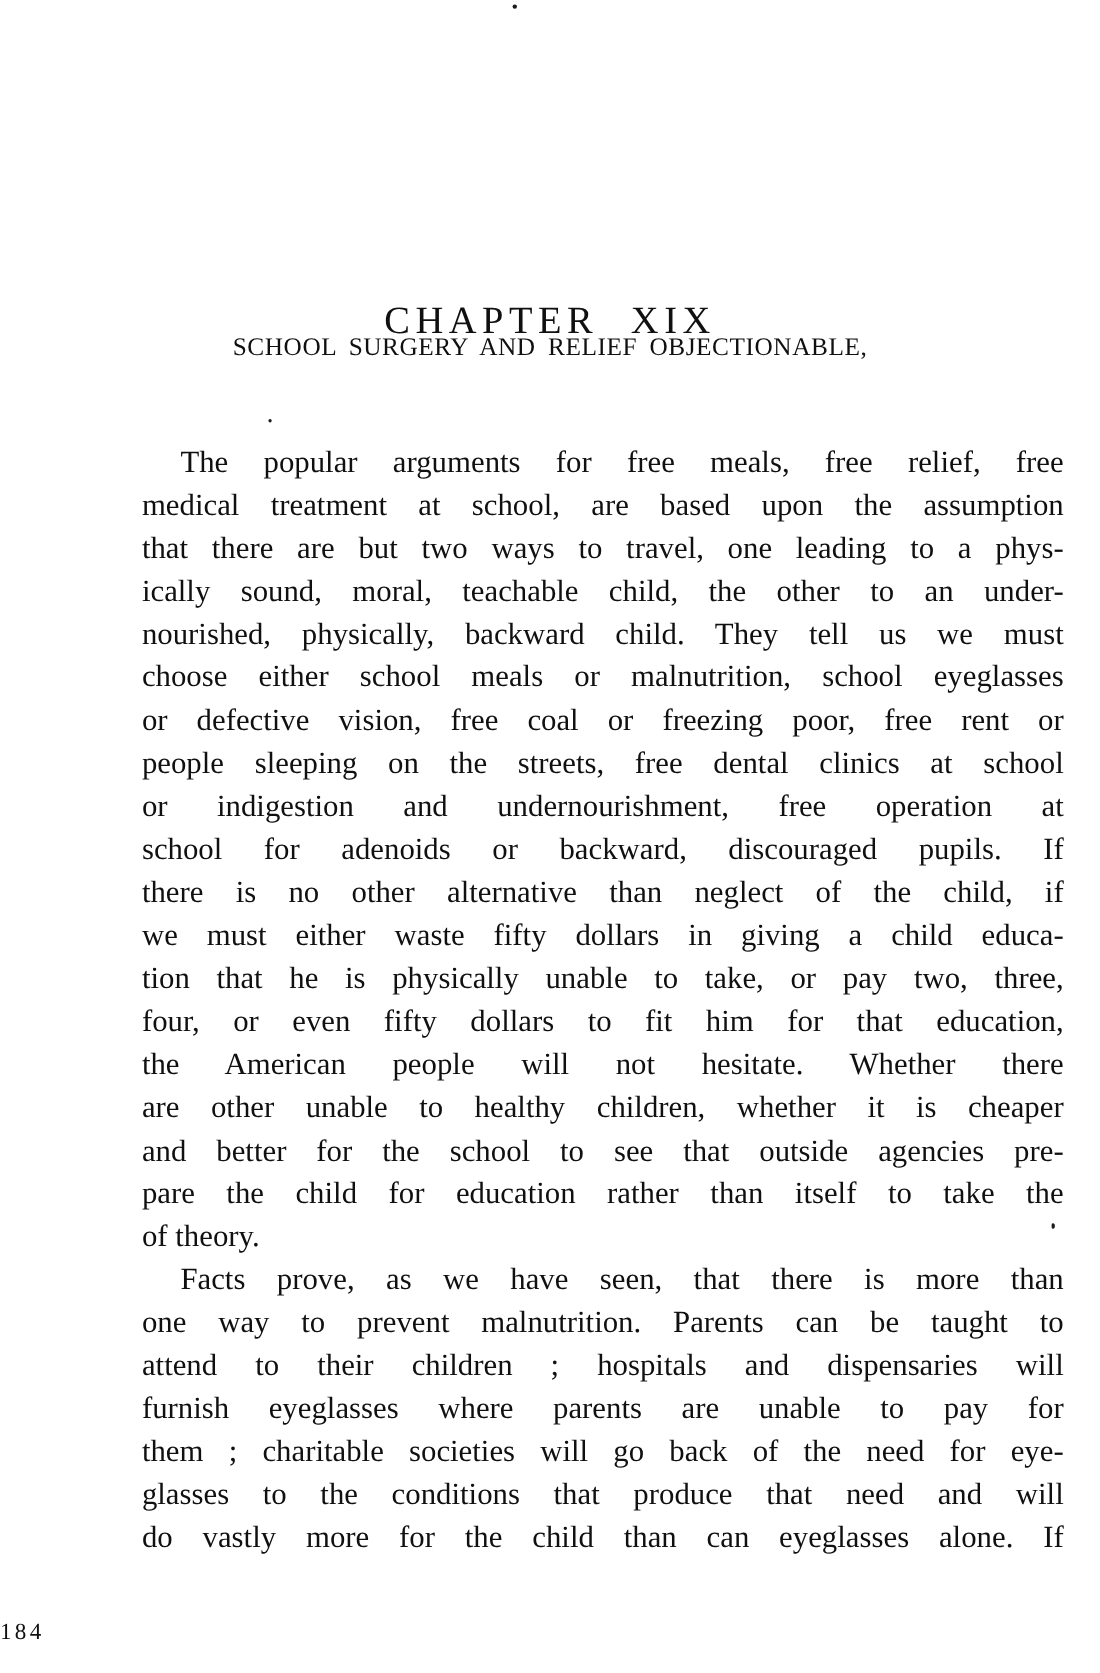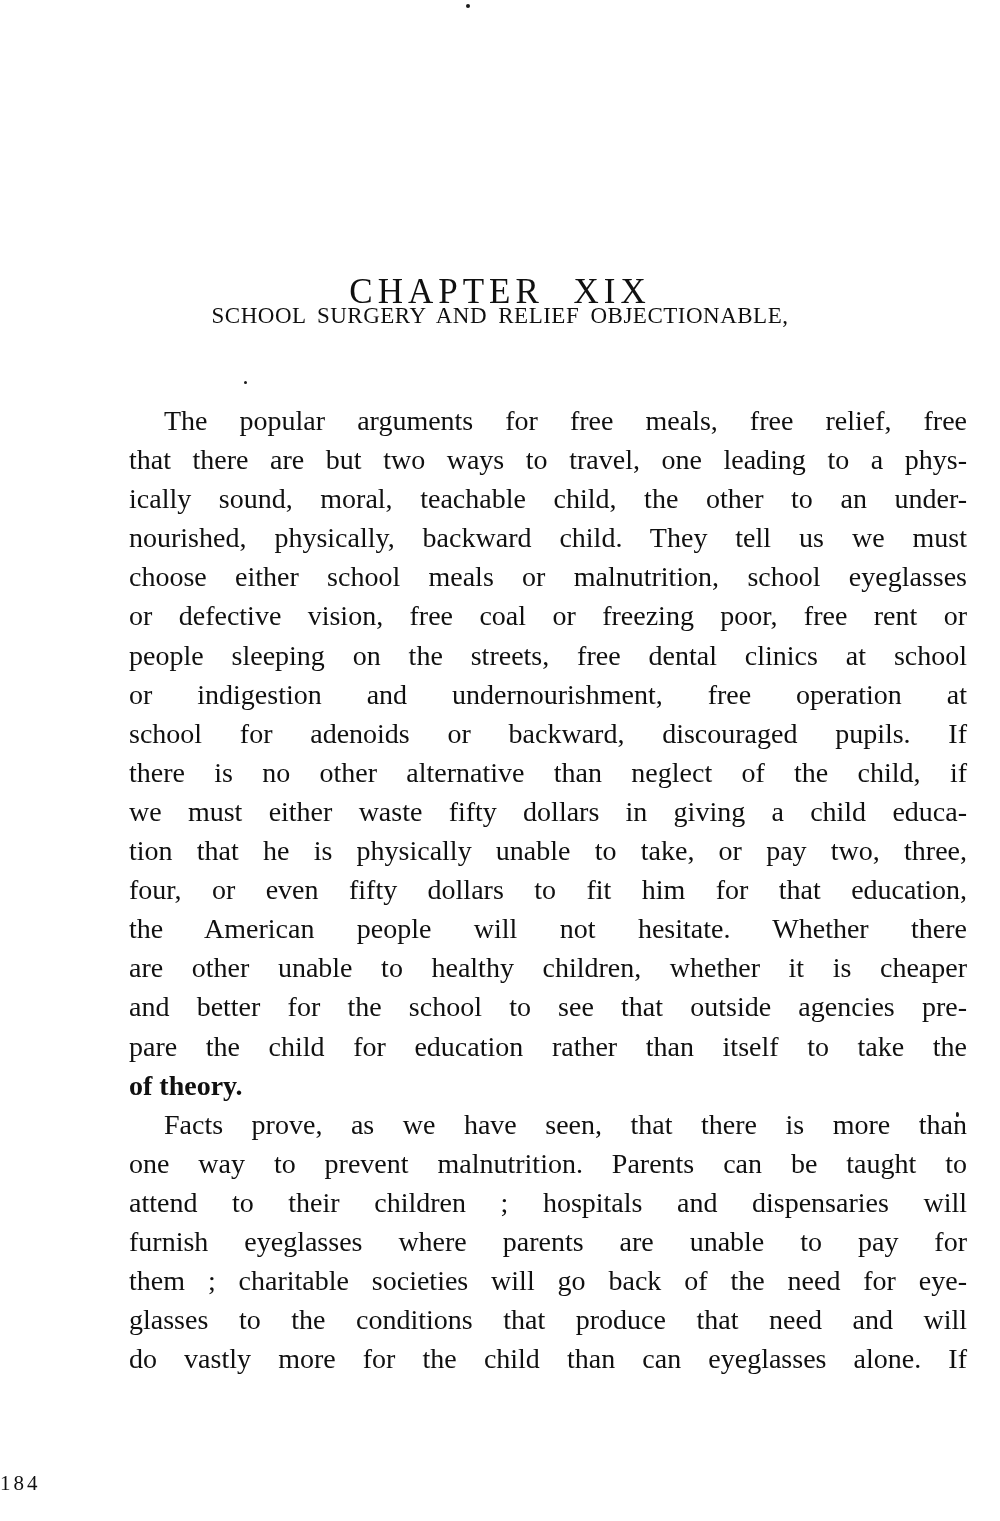--- a/index.html
+++ b/index.html
@@ -51,21 +51,20 @@
     text-align: justify;
     text-align-last: justify;
     text-justify: inter-word;
     white-space: nowrap;
   }
   .bl.ind {
     padding-left: 35px;
   }
   .bl.end {
     text-align-last: left;
-    font-weight: bold;
   }
   .folio {
     position: absolute;
     top: 1471px;
     left: 0;
     width: 100%;
     text-align: left;
     font-size: 21px;
     letter-spacing: 3px;
   }
@@ -84,20 +83,21 @@
 <div class="page">
 
   <div class="chapter">CHAPTER XIX</div>
 
   <div class="subtitle">
     <div>SCHOOL SURGERY AND RELIEF OBJECTIONABLE,</div>
   </div>
 
   <div class="body-block">
     <div class="bl ind">The popular arguments for free meals, free relief, free</div>
+    <div class="bl">medical treatment at school, are based upon the assumption</div>
     <div class="bl">that there are but two ways to travel, one leading to a phys-</div>
     <div class="bl">ically sound, moral, teachable child, the other to an under-</div>
     <div class="bl">nourished, physically, backward child.  They tell us we must</div>
     <div class="bl">choose either school meals or malnutrition, school eyeglasses</div>
     <div class="bl">or defective vision, free coal or freezing poor, free rent or</div>
     <div class="bl">people sleeping on the streets, free dental clinics at school</div>
     <div class="bl">or indigestion and undernourishment, free operation at</div>
     <div class="bl">school for adenoids or backward, discouraged pupils.  If</div>
     <div class="bl">there is no other alternative than neglect of the child, if</div>
     <div class="bl">we must either waste fifty dollars in giving a child educa-</div>

